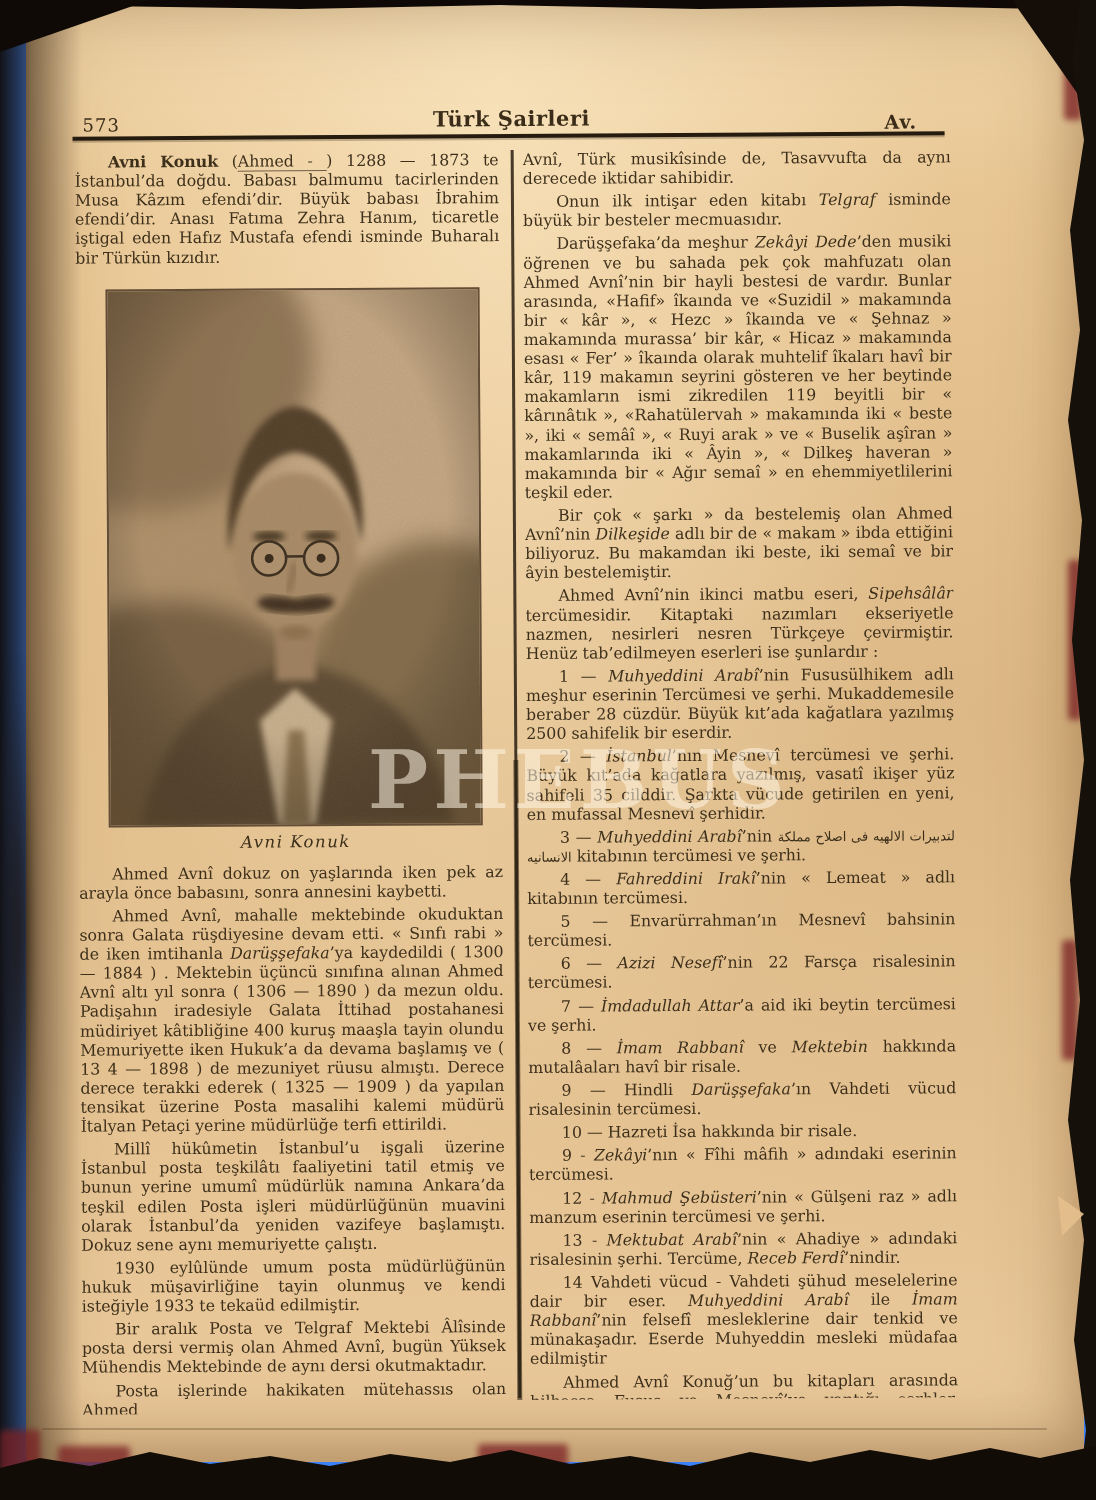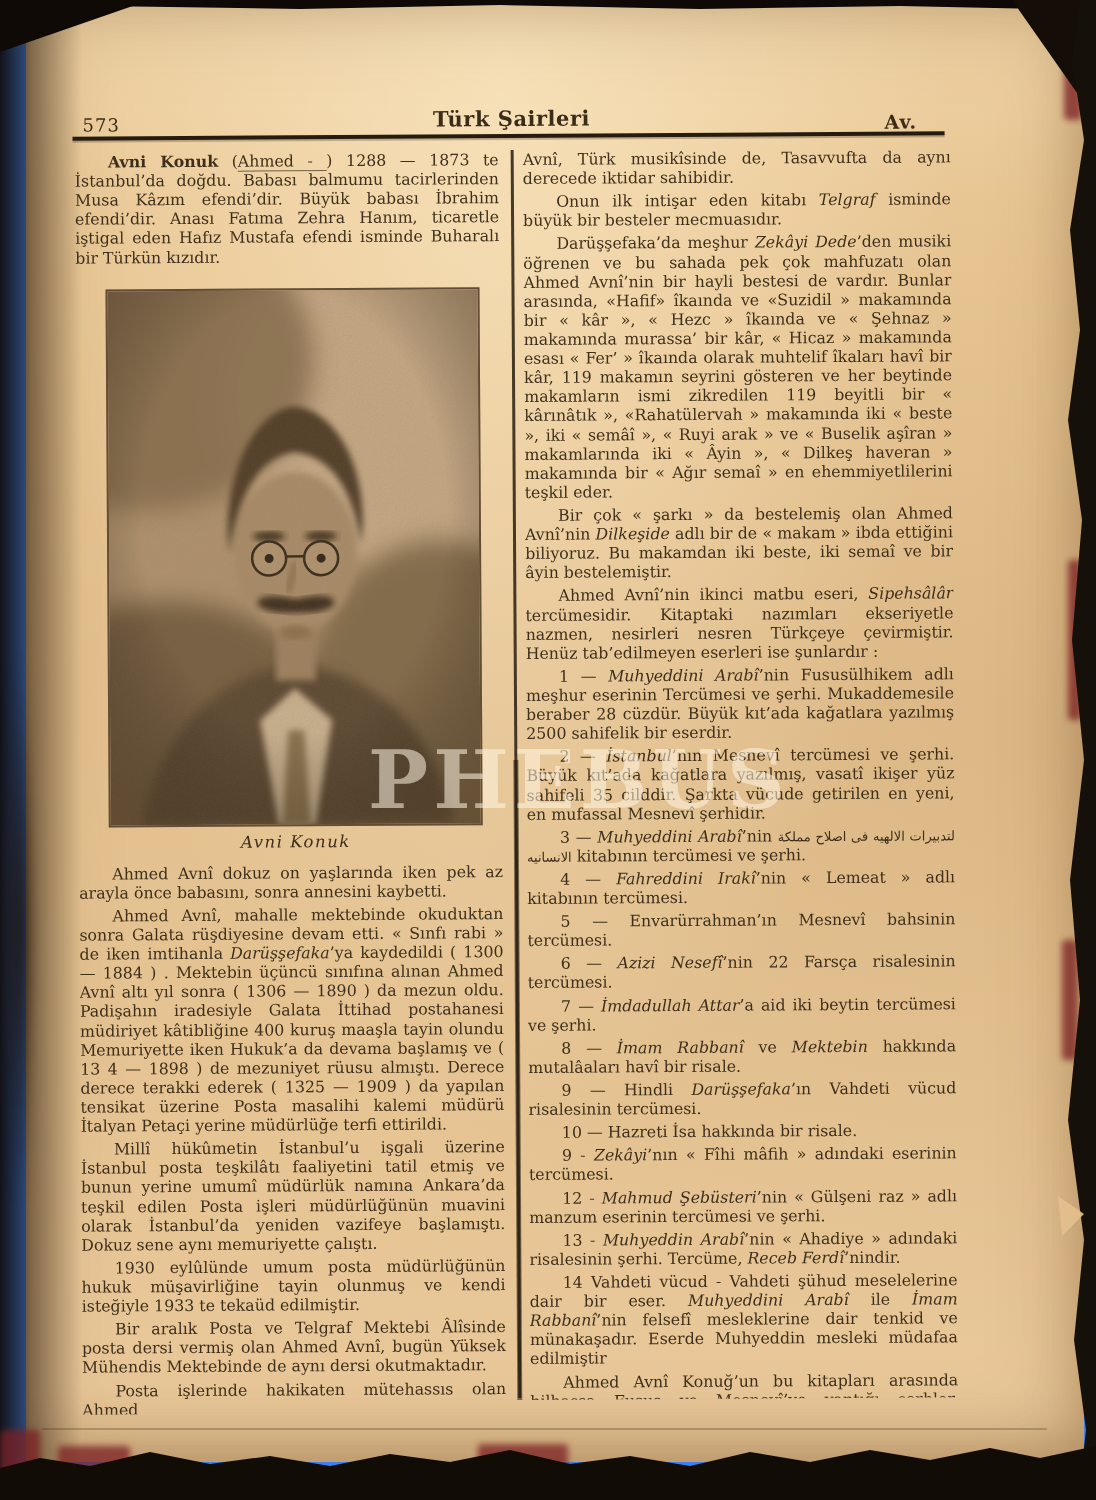--- a/index.html
+++ b/index.html
@@ -150,21 +150,21 @@
           <p class="para"><span>3 — </span><span class="i">Muhyeddini Arabî</span><span>’nin </span><span class="ar" dir="rtl">لتدبيرات الالهيه فى اصلاح مملكة الانسانيه</span><span> kitabının tercümesi ve şerhi.</span></p>
           <p class="para"><span>4 — </span><span class="i">Fahreddini Irakî</span><span>’nin  « Lemeat »  adlı kitabının tercümesi.</span></p>
           <p class="para"><span>5 — Envarürrahman’ın Mesnevî bahsinin tercümesi.</span></p>
           <p class="para"><span>6 — </span><span class="i">Azizi Nesefî</span><span>’nin 22 Farsça risalesinin tercümesi.</span></p>
           <p class="para"><span>7 — </span><span class="i">İmdadullah Attar</span><span>’a aid iki beytin tercümesi ve şerhi.</span></p>
           <p class="para"><span>8 — </span><span class="i">İmam Rabbanî</span><span> ve </span><span class="i">Mektebin</span><span>  hakkında mutalâaları havî bir risale.</span></p>
           <p class="para"><span>9 — Hindli </span><span class="i">Darüşşefaka</span><span>’ın Vahdeti vücud risalesinin tercümesi.</span></p>
           <p class="para"><span>10 — Hazreti İsa hakkında bir risale.</span></p>
           <p class="para"><span>9 - </span><span class="i">Zekâyi</span><span>’nın « Fîhi mâfih »  adındaki eserinin tercümesi.</span></p>
           <p class="para"><span>12 - </span><span class="i">Mahmud Şebüsteri</span><span>’nin  « Gülşeni raz »  adlı manzum eserinin tercümesi ve şerhi.</span></p>
-          <p class="para"><span>13 - </span><span class="i">Muhyeddin Arabî</span><span>’nin « Ahadiye »  adındaki risalesinin şerhi. Tercüme, </span><span class="i">Receb Ferdî</span><span>’nindir.</span></p>
+          <p class="para"><span>13 - </span><span class="i">Mektubat Arabî</span><span>’nin « Ahadiye »  adındaki risalesinin şerhi. Tercüme, </span><span class="i">Receb Ferdî</span><span>’nindir.</span></p>
           <p class="para"><span>14 Vahdeti vücud - Vahdeti şühud meselelerine dair bir eser. </span><span class="i">Muhyeddini Arabî</span><span> ile </span><span class="i">İmam Rabbanî</span><span>’nin felsefî mesleklerine dair tenkid ve münakaşadır. Eserde Muhyeddin mesleki müdafaa edilmiştir</span></p>
           <p class="para"><span>Ahmed Avnî Konuğ’un bu kitapları arasında bilhassa Fusus ve Mesnevî’ye yaptığı şerhler, mükemmel iki tasavvufî eserdir. Şimdiye kadar yazılan bir çok Fusus ve Mesnevî şerhlerinin tetebbuuyla vücude getirilen bu iki büyük eser, tasavvuf bakımından fevkalâde ehemmiyetli iki menbadır.</span></p>
         </div>
     </div>
   </div>
 
   <div id="watermark">PHEBUS</div>
 
   <div id="crease"></div>
   <div id="gutter" class="edge"></div>

